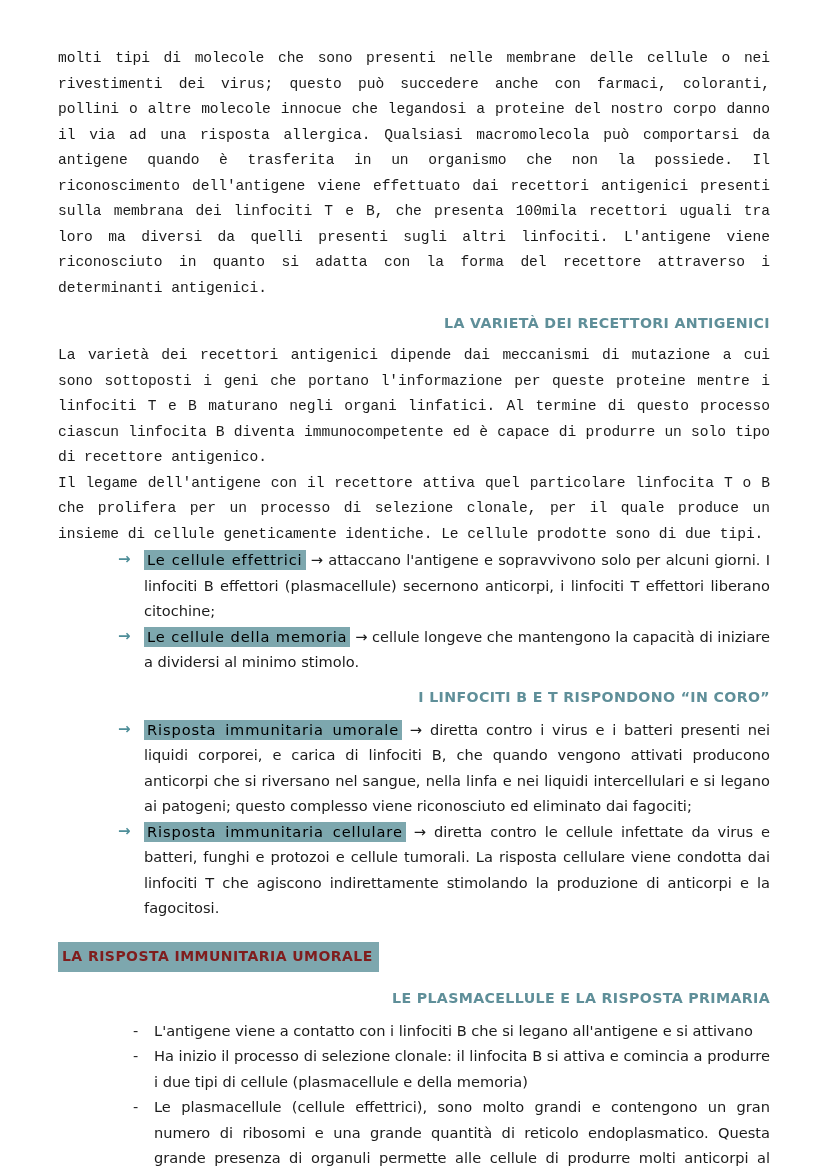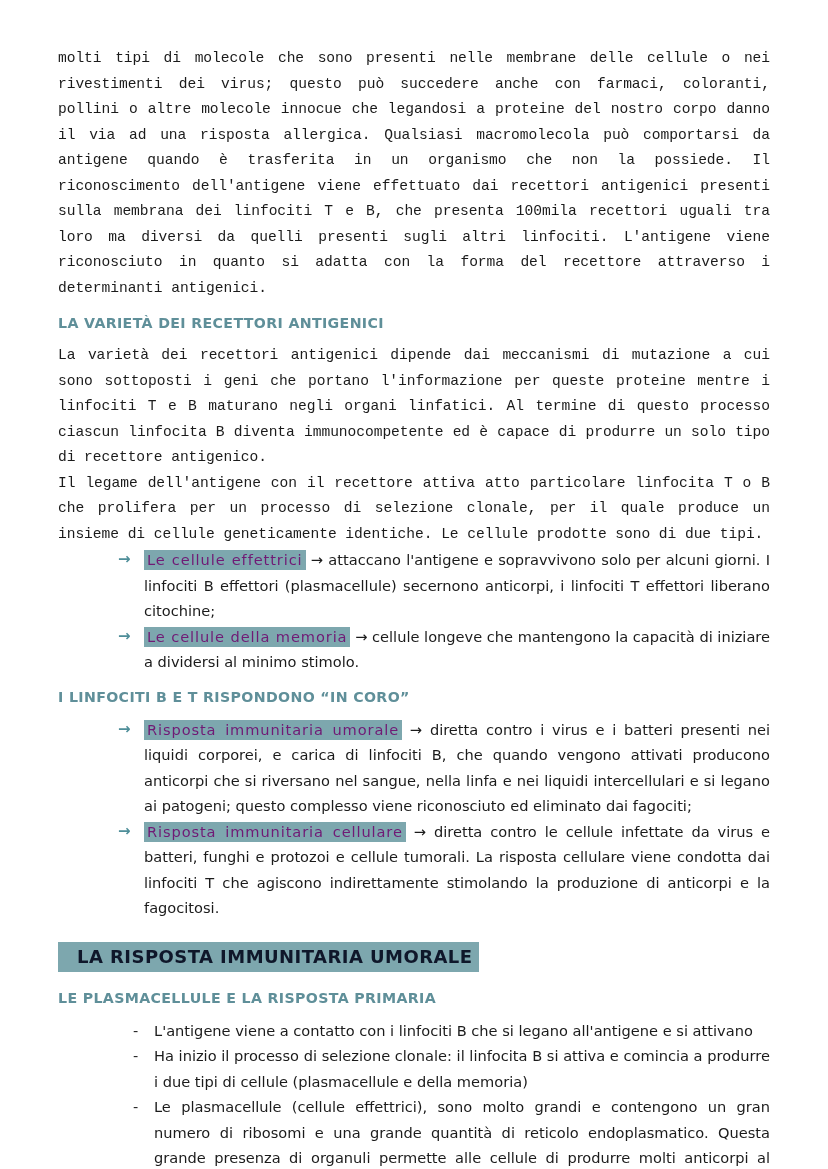--- a/index.html
+++ b/index.html
@@ -33,34 +33,35 @@
   }
   .gap-after-para { margin-bottom: 10px; }
 
   h2.section-heading {
     margin: 12px 0 10px 0;
     font-size: 14.2px;
     font-weight: bold;
     letter-spacing: 0.35px;
     color: #5f8f99;
     line-height: 20px;
+    text-align: right;
   }
 
   .banner-heading {
     margin: 21px 0 16px 0;
     line-height: 0;
   }
   .banner-heading .banner-inner {
     display: inline-block;
     background: #7da7ae;
-    color: #0f172a;
-    font-size: 18px;
+    color: #7f1d1d;
+    font-size: 14px;
     font-weight: bold;
     letter-spacing: 0.45px;
-    padding: 5px 6px 6px 19px;
+    padding: 5px 6px 6px 4px;
     line-height: 19px;
   }
 
   ul.arrow-list, ul.dash-list {
     list-style: none;
     margin: 0;
     padding: 0;
   }
   ul.arrow-list > li {
     position: relative;
@@ -95,21 +96,21 @@
     position: absolute;
     left: 75px;
     top: 0;
     color: #2a2a2a;
     font-size: 14.6px;
     line-height: 25.5px;
   }
 
   .hl {
     background: #7da7ae;
-    color: #701a75;
+    color: #000000;
     padding: 1px 3px 2px 3px;
     box-decoration-break: clone;
     -webkit-box-decoration-break: clone;
     letter-spacing: 0.9px;
   }
   .arrow-inline {
     color: #1b1b1b;
   }
 </style>
 </head>
@@ -117,21 +118,21 @@
 
 <div class="page">
 
   <p class="body-text gap-after-para">molti tipi di molecole che sono presenti nelle membrane delle cellule o nei rivestimenti dei virus; questo può succedere anche con farmaci, coloranti, pollini o altre molecole innocue che legandosi a proteine del nostro corpo danno il via ad una risposta allergica. Qualsiasi macromolecola può comportarsi da antigene quando è trasferita in un organismo che non la possiede. Il riconoscimento dell'antigene viene effettuato dai recettori antigenici presenti sulla membrana dei linfociti T e B, che presenta 100mila recettori uguali tra loro ma diversi da quelli presenti sugli altri linfociti. L'antigene viene riconosciuto in quanto si adatta con la forma del recettore attraverso i determinanti antigenici.</p>
 
   <h2 class="section-heading">LA VARIETÀ DEI RECETTORI ANTIGENICI</h2>
 
   <p class="body-text">La varietà dei recettori antigenici dipende dai meccanismi di mutazione a cui sono sottoposti i geni che portano l'informazione per queste proteine mentre i linfociti T e B maturano negli organi linfatici. Al termine di questo processo ciascun linfocita B diventa immunocompetente ed è capace di produrre un solo tipo di recettore antigenico.</p>
 
 
-  <p class="body-text">Il legame dell'antigene con il recettore attiva atto particolare linfocita T o B che prolifera per un processo di selezione clonale, per il quale produce un insieme di cellule geneticamente identiche. Le cellule prodotte sono di due tipi.</p>
+  <p class="body-text">Il legame dell'antigene con il recettore attiva quel particolare linfocita T o B che prolifera per un processo di selezione clonale, per il quale produce un insieme di cellule geneticamente identiche. Le cellule prodotte sono di due tipi.</p>
 
   <ul class="arrow-list">
     <li>
       <span class="arrow-bullet">→</span><span class="hl">Le cellule effettrici</span><span class="arrow-inline"> </span><span class="arrow-inline">→</span>
       <span class="li-text">attaccano l'antigene e sopravvivono solo per alcuni giorni. I linfociti B effettori (plasmacellule) secernono anticorpi, i linfociti T effettori liberano citochine;</span>
     </li>
     <li>
       <span class="arrow-bullet">→</span><span class="hl">Le cellule della memoria</span><span class="arrow-inline"> </span><span class="arrow-inline">→</span>
       <span class="li-text">cellule longeve che mantengono la capacità di iniziare a dividersi al minimo stimolo.</span>
     </li>

